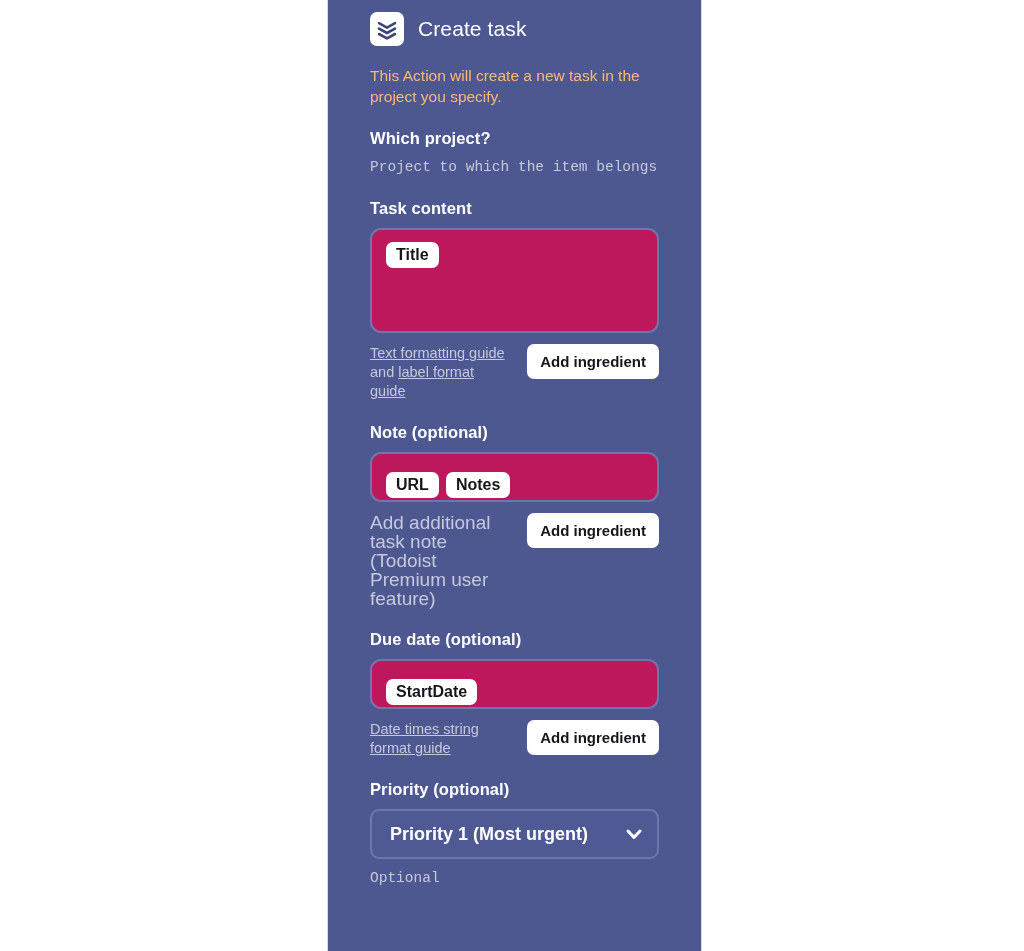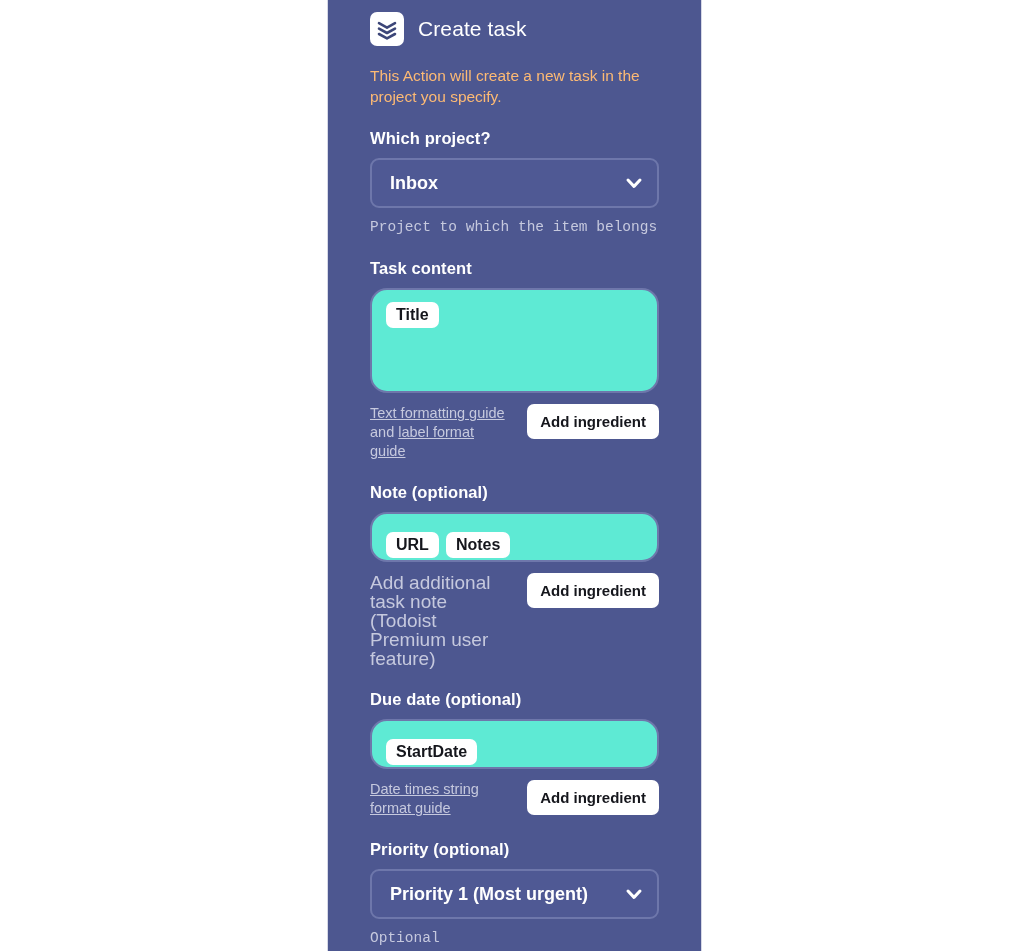--- a/index.html
+++ b/index.html
@@ -107,22 +107,22 @@
     width: 22px;
     height: 22px;
     display: flex;
     align-items: center;
     justify-content: center;
   }
 
   
   .ing-box {
     border: 2px solid #6e77ab;
-    border-radius: 17px;
-    background: #5eead4;
+    border-radius: 11px;
+    background: #be185d;
     box-sizing: border-box;
     padding: 12px 14px;
     display: flex;
     flex-wrap: wrap;
     align-content: flex-start;
     gap: 7px;
     cursor: text;
   }
   .ing-box.tall { height: 105px; }
   .ing-box.short { height: 50px; align-items: center; align-content: center; padding-top: 16px; padding-bottom: 0; }
@@ -202,28 +202,20 @@
           </g>
         </svg>
       </div>
       <div class="header-title">Create task</div>
     </div>
 
     <div class="description">This Action will create a new task in the project you specify.</div>
 
     <div class="field">
       <div class="field-label">Which project?</div>
-      <div class="select-box">
-        <div class="select-value">Inbox</div>
-        <div class="chev">
-          <svg width="20" height="20" viewBox="0 0 20 20" aria-hidden="true">
-            <polyline points="4,7 10,13.4 16,7" fill="none" stroke="#ffffff" stroke-width="3" stroke-linecap="round" stroke-linejoin="round"></polyline>
-          </svg>
-        </div>
-      </div>
       <div class="helper">Project to which the item belongs</div>
     </div>
 
     <div class="field">
       <div class="field-label">Task content</div>
       <div class="ing-box tall">
         <span class="chip">Title</span>
       </div>
       <div class="sub-row">
         <div class="sub-links">

